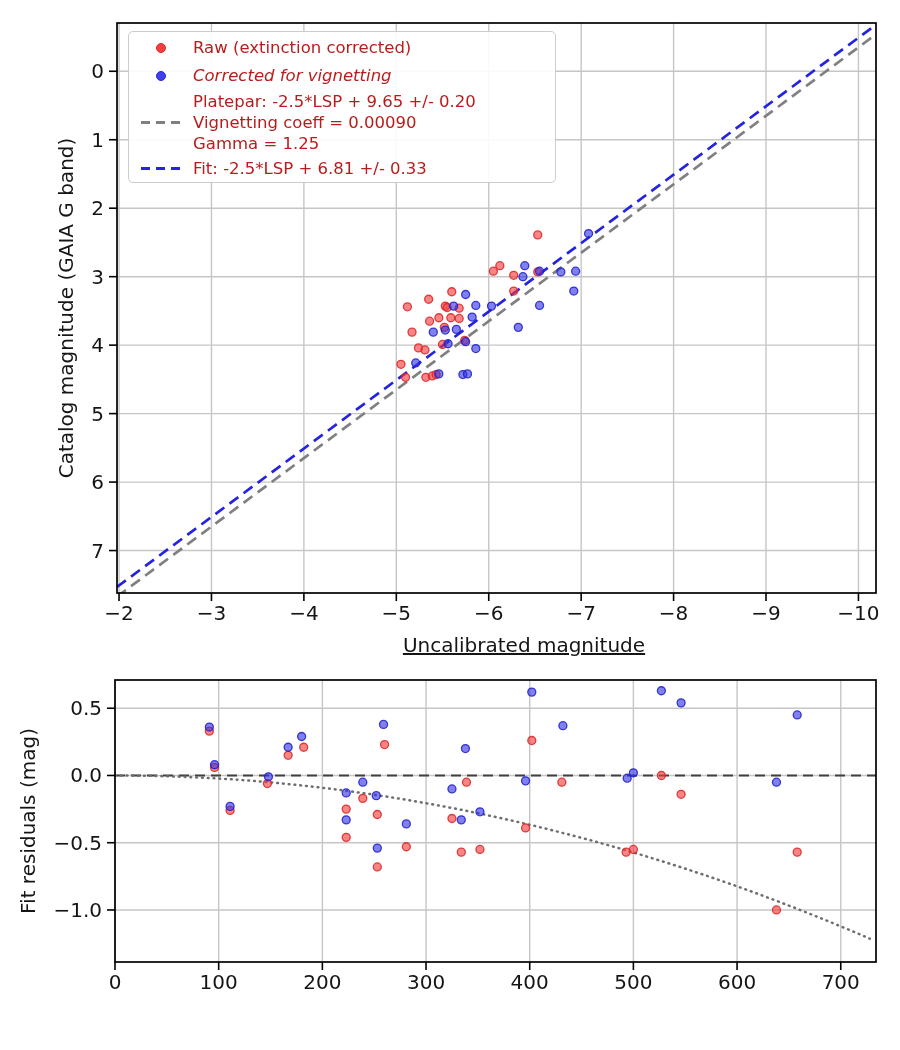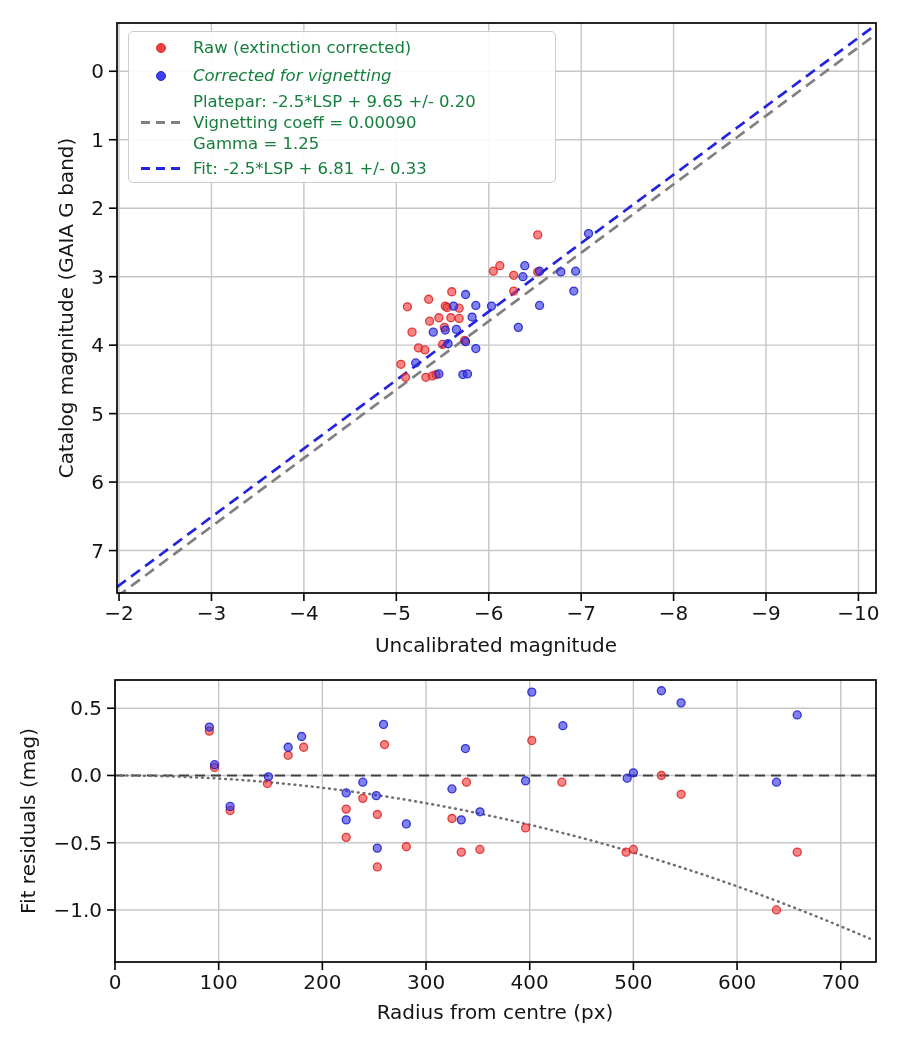--- a/index.html
+++ b/index.html
@@ -4,21 +4,21 @@
 <style>
   html,body{margin:0;padding:0;background:#fff;}
   #figure{position:relative;width:900px;height:1050px;background:#ffffff;
           font-family:"DejaVu Sans",sans-serif;overflow:hidden;}
   #chart-canvas{position:absolute;left:0;top:0;}
   .axis-label{position:absolute;color:#151515;font-size:20px;white-space:nowrap;}
   .axis-label.rot{transform:translate(-50%,-50%) rotate(-90deg);}
   .axis-label.horiz{transform:translate(-50%,-50%);}
   .legend{position:absolute;left:128px;top:31px;width:428px;height:152px;
           background:rgba(255,255,255,0.9);border:1px solid #cccccc;border-radius:5px;
-          box-sizing:border-box;padding:2px 0 0 0;font-size:16.5px;color:#15803d;}
+          box-sizing:border-box;padding:2px 0 0 0;font-size:16.5px;color:#b91c1c;}
   .lrow{display:flex;align-items:center;}
   .lrow .sym{width:64px;display:flex;justify-content:center;align-items:center;flex:0 0 64px;}
   .lrow.r1{height:27px;}
   .lrow.r2{height:29px;font-style:italic;}
   .lrow.r3{height:64px;}
   .lrow.r4{height:28px;}
   .ldot{width:8px;height:8px;border-radius:50%;}
   .ldash{width:40px;height:3px;}
   .dash-gray{background:repeating-linear-gradient(90deg,#808080 0 9px,transparent 9px 15px);}
   .dash-blue{background:repeating-linear-gradient(90deg,#2424e0 0 9px,transparent 9px 15px);}
@@ -256,23 +256,22 @@
         <text x="737.0708446866485" y="989" text-anchor="middle">600</text>
         <text x="840.7493188010899" y="989" text-anchor="middle">700</text>
         <text x="102" y="715.2403433476395" text-anchor="end">0.5</text>
         <text x="102" y="782.4792560801144" text-anchor="end">0.0</text>
         <text x="102" y="849.7181688125894" text-anchor="end">−0.5</text>
         <text x="102" y="916.9570815450644" text-anchor="end">−1.0</text>
       </g>
     </svg>
 
   <div class="axis-label rot" style="left:66px;top:308px;">Catalog magnitude (GAIA G band)</div>
-  <div class="axis-label horiz" style="left:496px;top:645px;">Uncalibrated magnitude</div>
+  <div class="axis-label horiz" style="left:524px;top:645px;text-decoration:underline;">Uncalibrated magnitude</div>
   <div class="axis-label rot" style="left:28px;top:821px;">Fit residuals (mag)</div>
-  <div class="axis-label horiz" style="left:495px;top:1012px;">Radius from centre (px)</div>
 
   <div class="legend">
     <div class="lrow r1">
       <span class="sym">
         <span class="ldot" style="background:#f04040;border:1px solid #e02a2a;"></span>
       </span>
       <span>Raw (extinction corrected)</span>
     </div>
     <div class="lrow r2">
       <span class="sym">

